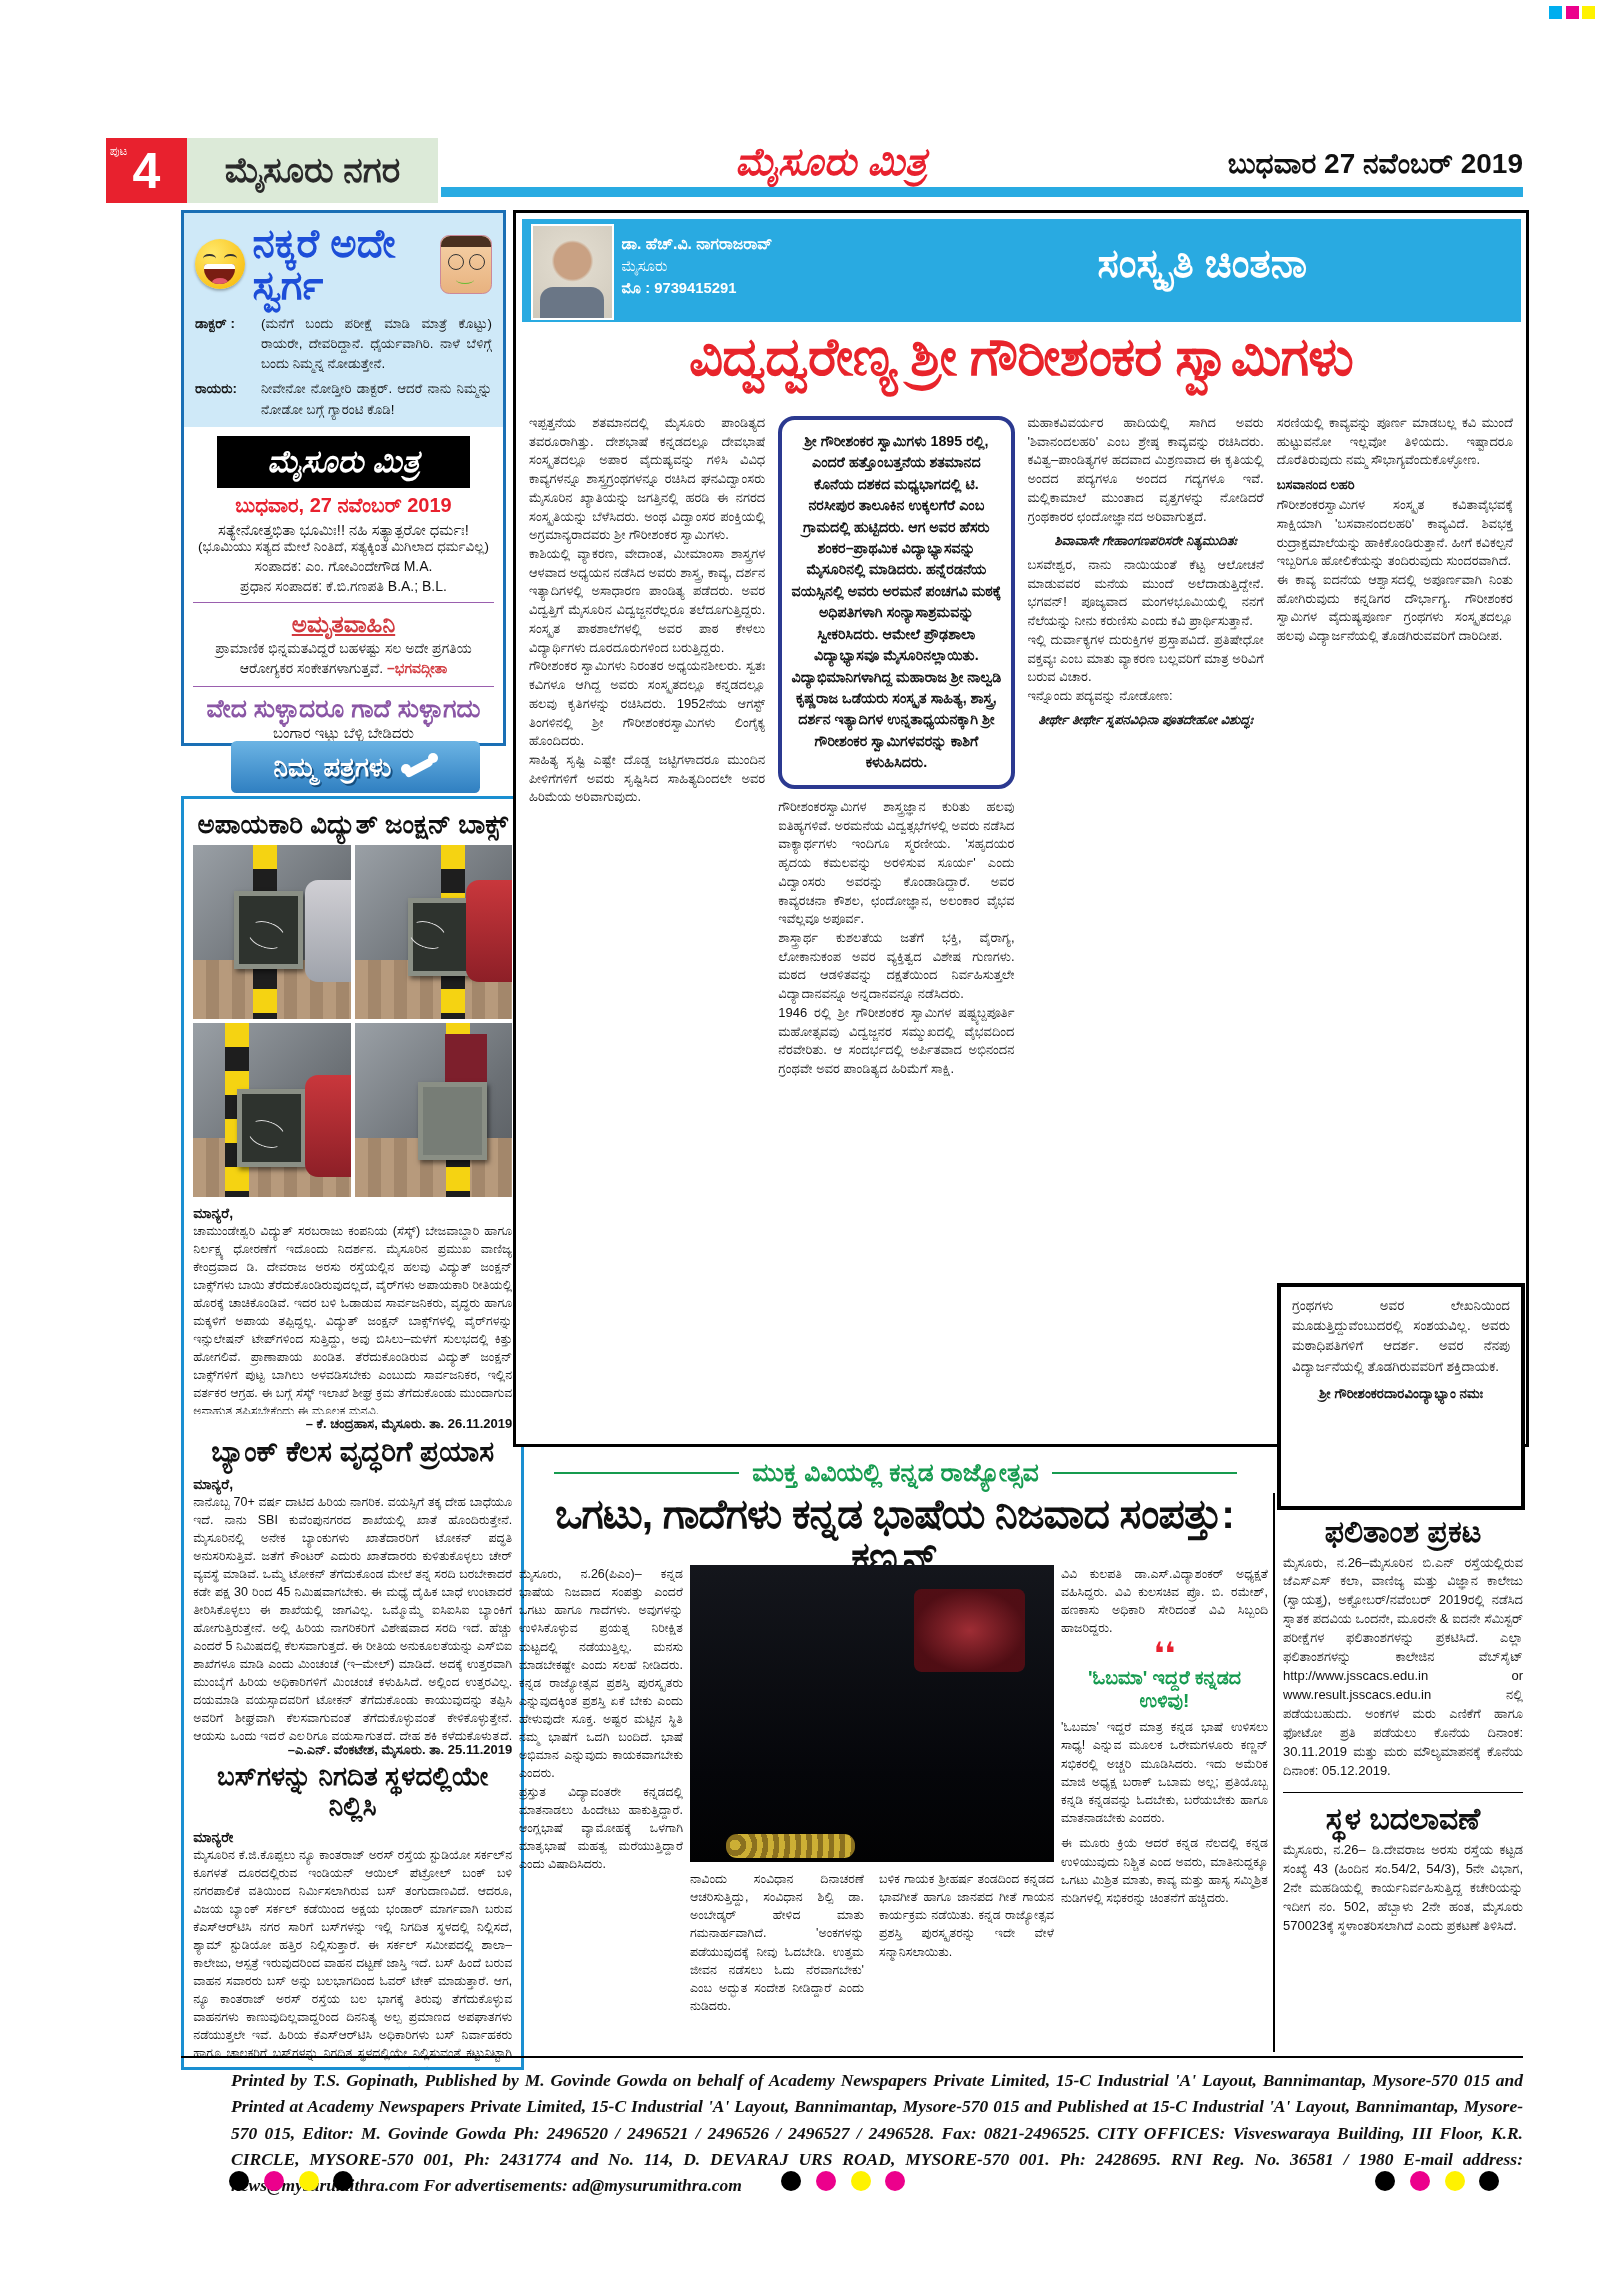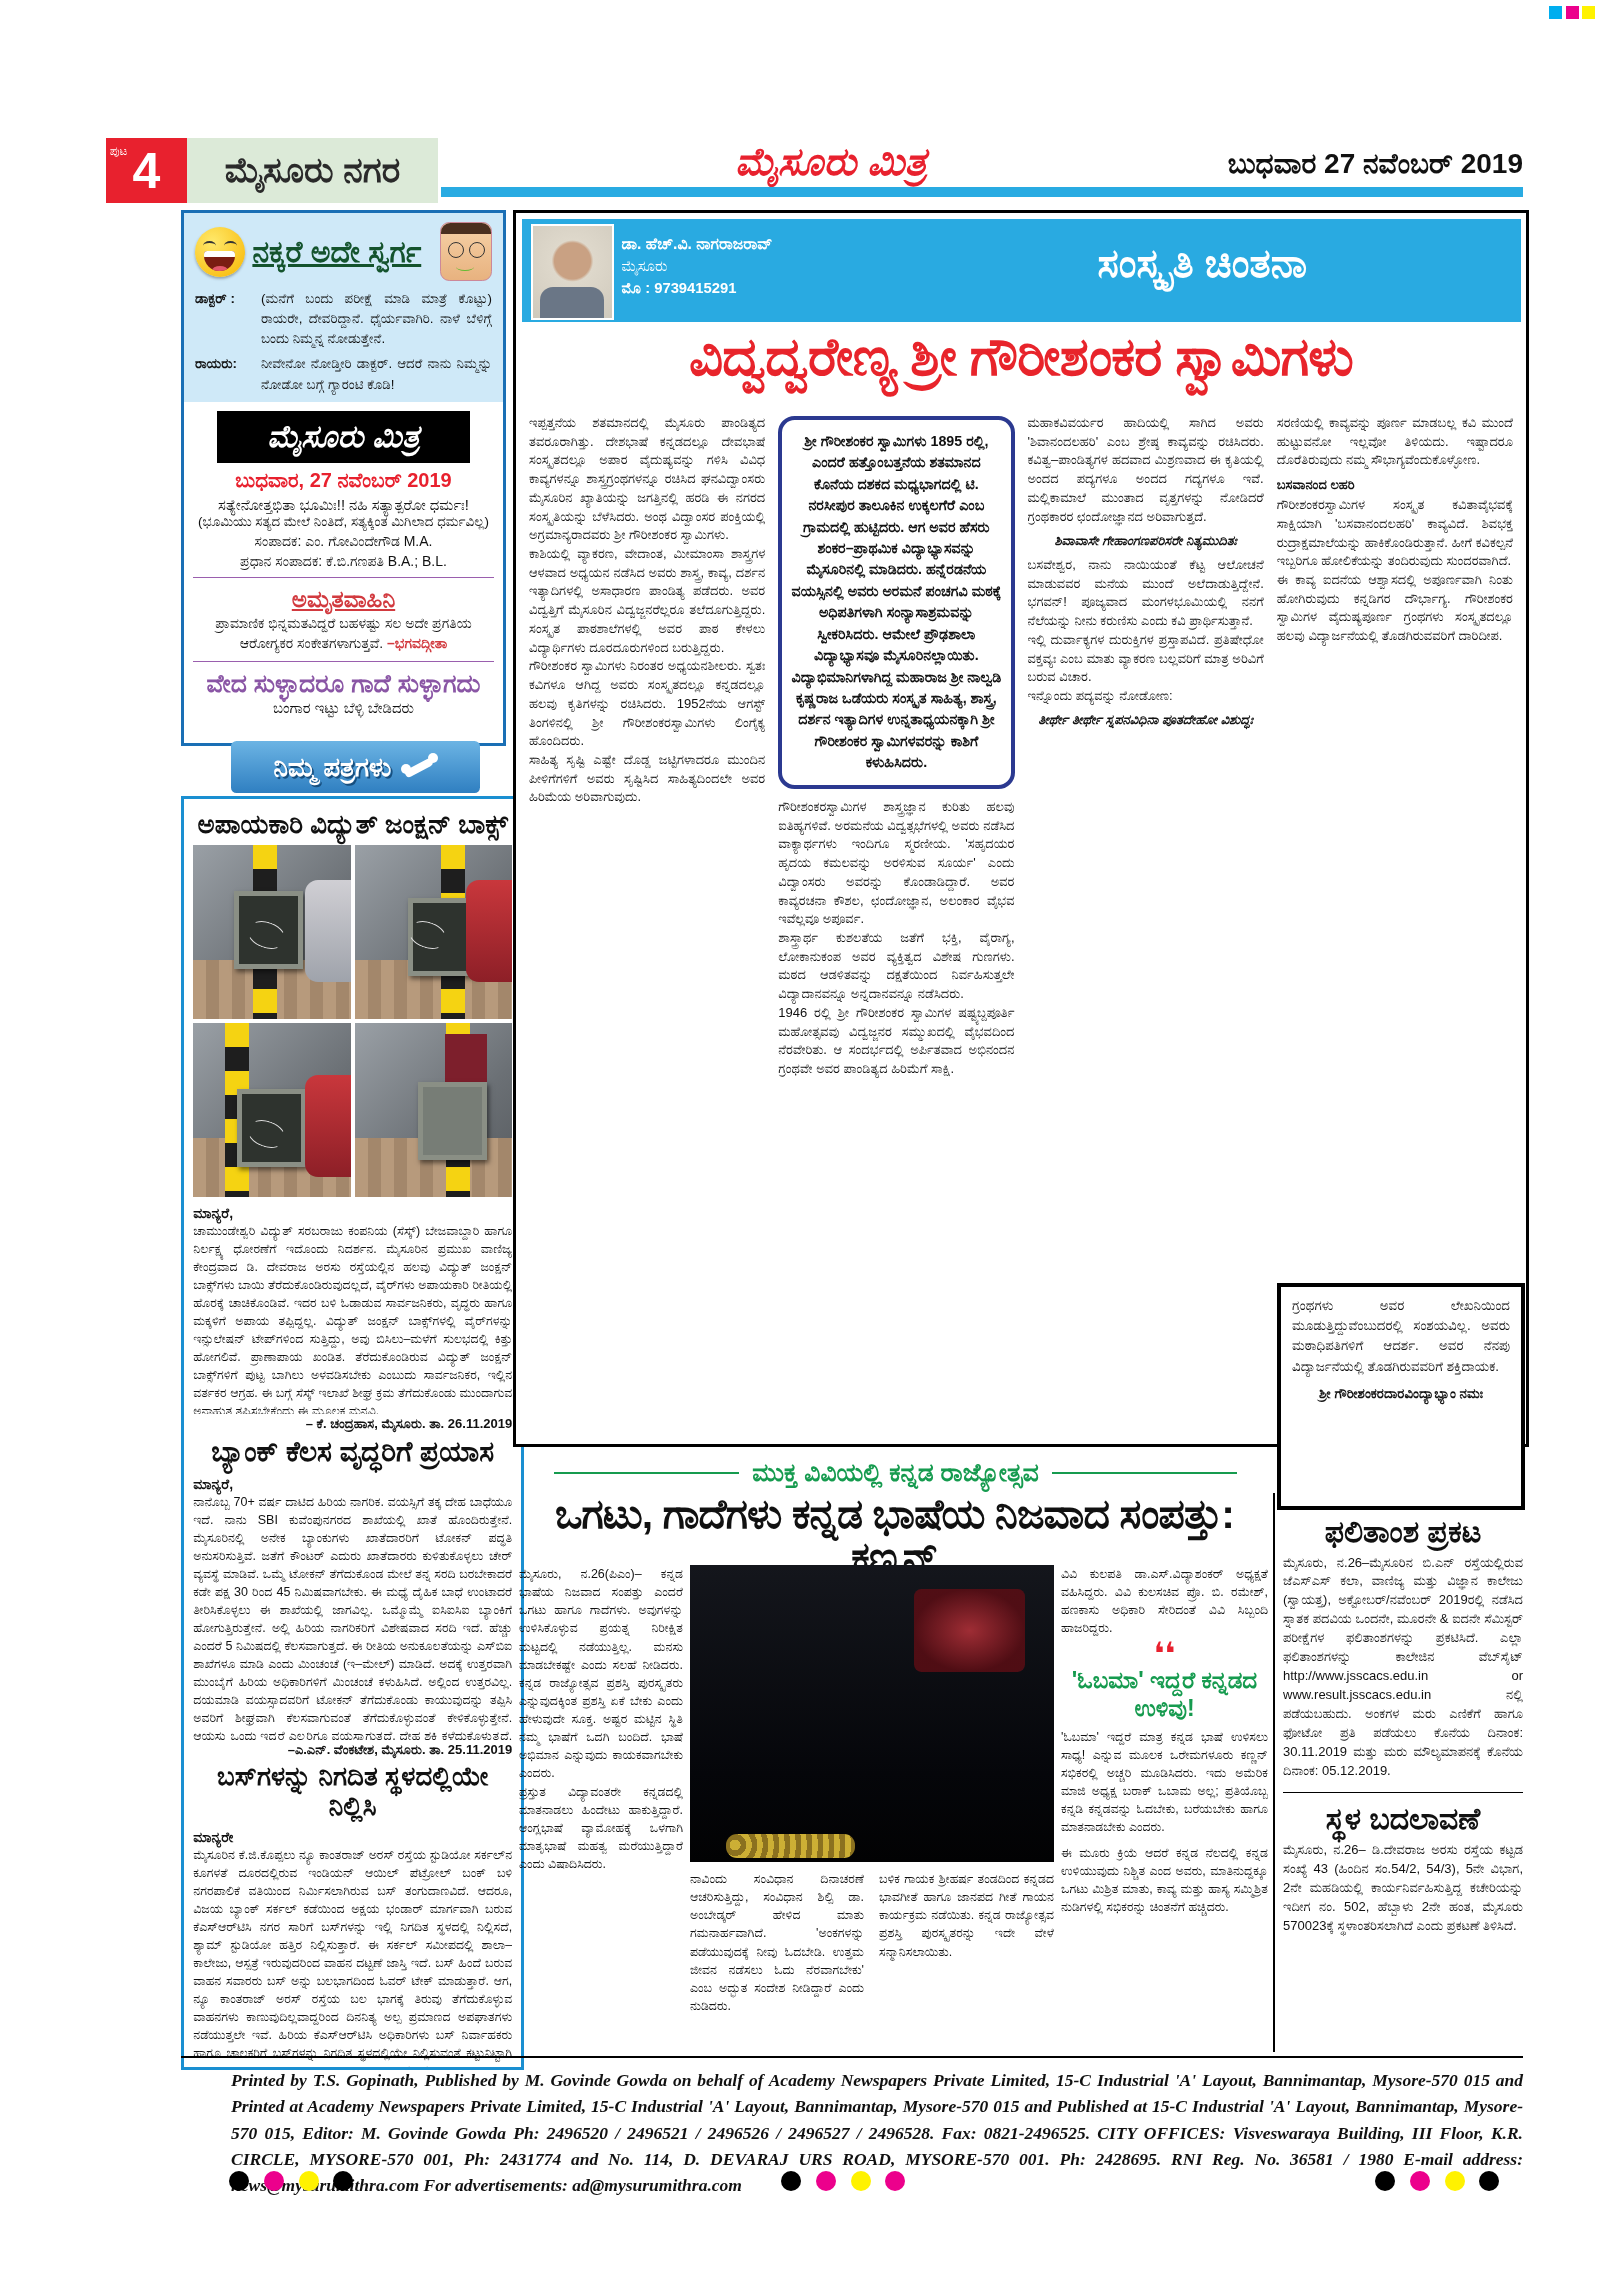--- a/index.html
+++ b/index.html
@@ -21,21 +21,21 @@
   .cyanbar{background:#29abe2;}
 
   
   .regsq{width:13px;height:13px;display:inline-block;margin-right:3.7px;}
   .dot{width:20px;height:20px;border-radius:50%;display:inline-block;margin-right:14.8px;}
 
   
   .leftbox{border:3.7px solid #1a6fb5;background:#fff;overflow:hidden;}
   .jokearea{background:#cfe9f8;padding:9.2px 11px 7.4px;}
   .jokehead{display:flex;align-items:center;gap:7.4px;}
-  .joketitle{color:#14532d;font-size:30px;font-weight:bold;flex:1;line-height:1.05;text-decoration:underline;}
+  .joketitle{color:#1d4ed8;font-size:40px;font-weight:bold;flex:1;line-height:1.05;}
   .laugh{width:50px;height:50px;border-radius:50%;position:relative;flex:none;
          background:radial-gradient(circle at 35% 30%,#ffe96b,#f7b500);box-shadow:0 1.8px 2.8px rgba(0,0,0,.3);}
   .laugh .eye{position:absolute;top:14.8px;width:13px;height:7.4px;border-top:2.8px solid #333;border-radius:50%;}
   .laugh .mouth{position:absolute;left:9.2px;bottom:5.5px;width:31px;height:20px;background:#7a1d12;
                 border-radius:3.7px 3.7px 16.6px 16.6px;overflow:hidden;}
   .laugh .teeth{position:absolute;top:0;left:0;right:0;height:5.5px;background:#fff;}
   .laugh .tongue{position:absolute;bottom:-3.7px;left:7.4px;width:16.6px;height:9.2px;background:#e2586b;border-radius:50%;}
   .toon{width:50px;height:57px;border-radius:9.2px;background:linear-gradient(#f6d2a8,#e8b27f);
         position:relative;flex:none;border:0.9px solid #c89;}
   .toon .hair{position:absolute;top:0;left:0;right:0;height:11px;background:#4a3020;border-radius:9.2px 9.2px 0 0;}
@@ -116,21 +116,21 @@
   .fig .body{width:68px;height:120px;border-radius:11px 11px 0 0;margin-top:-3.7px;}
   .fig.white .body{background:#e8e6df;}
   .fig.grey .body{background:#9a9187;}
   .fig.dark .body{background:#3c3631;}
   .fig.elder .head{background:#cfa98a;box-shadow:0 -5.5px 0 0 #ddd;}
   .sglow{position:absolute;right:8%;top:8%;width:111px;height:83px;background:radial-gradient(#b8323a,#5b0d14 70%);opacity:.85;border-radius:7.4px;}
   .flowers{position:absolute;left:10%;bottom:3.7px;width:129px;height:24px;
            background:repeating-radial-gradient(circle at 9.2px 11px,#e3c23a 0 5.5px,#9a7d22 5.5px 11px);border-radius:11px;opacity:.9;}
   .quotebox{margin:7.4px 0;}
   .qmarks{color:#e8212e;font-size:31px;font-weight:900;text-align:center;line-height:.6;}
-  .qtitle{color:#169b4f;font-size:23px;font-weight:bold;text-align:center;line-height:1.2;margin:3.7px 0 5.5px;}
+  .qtitle{color:#169b4f;font-size:19px;font-weight:bold;text-align:center;line-height:1.2;margin:3.7px 0 5.5px;}
   .vline{background:#000;}
 
   
   .ntitle{font-size:30px;font-weight:bold;text-align:center;line-height:1.1;}
   .nbody{font-size:13px;line-height:1.46;text-align:justify;margin-top:5.5px;}
   .ndiv{border:none;border-top:1.8px solid #000;margin:11px 0 9.2px;}
 
   
   .footer{font-family:"Liberation Serif","DejaVu Serif",serif;font-weight:bold;font-style:italic;
           font-size:17.5px;line-height:1.5;text-align:justify;}

